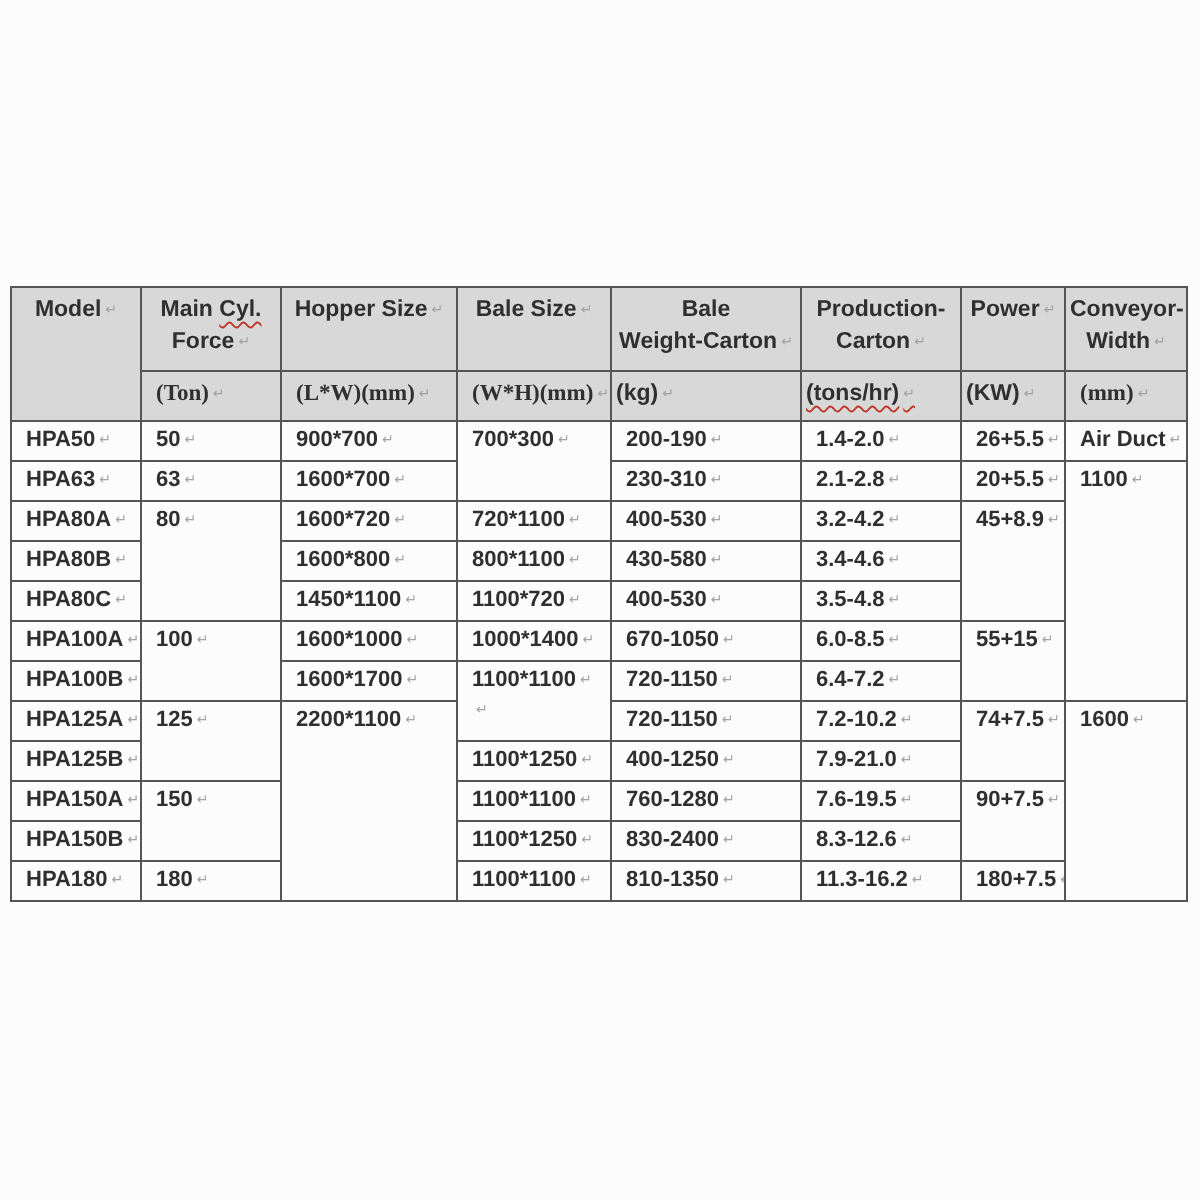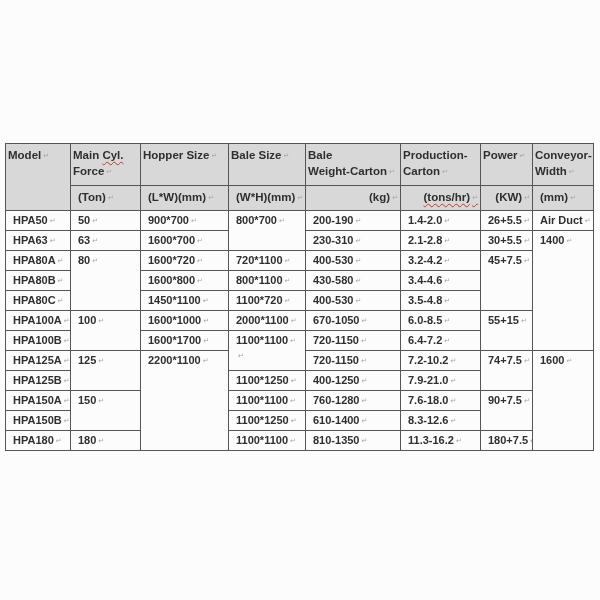--- a/index.html
+++ b/index.html
@@ -26,27 +26,27 @@
     border: 1px solid #555555;
     vertical-align: top;
     overflow: hidden;
     white-space: nowrap;
   }
   thead th {
     background: #d8d8d8;
     font-weight: 700;
     font-size: 11.5px;
     line-height: 16px;
-    text-align: left;
+    text-align: center;
     padding: 3px 2px 0 2px;
   }
   thead tr.titles th { height: 42px; }
   thead tr.units th  { height: 25px; padding-top: 3px; }
-  thead th.u-left   { text-align: left; padding-left: 7px; }
-  thead th.u-center { text-align: right; }
+  thead th.u-left   { text-align: left; padding-left: 7px; font-family: Liberation Serif, serif; }
+  thead th.u-center { text-align: left; }
   tbody td {
     height: 20px;
     padding: 2px 2px 0 7px;
     font-weight: 600;
     line-height: 15px;
     background: transparent;
   }
   
   .txt::after {
     content: "\21B5";
@@ -112,63 +112,63 @@
         <th class="u-center"><span class="txt sq">(tons/hr)</span></th>
         <th class="u-center"><span class="txt">(KW)</span></th>
         <th class="u-left"><span class="txt">(mm)</span></th>
       </tr>
     </thead>
     <tbody>
         <tr>
           <td><span class="txt">HPA50</span></td>
           <td><span class="txt">50</span></td>
           <td><span class="txt">900*700</span></td>
-          <td rowspan="2"><span class="txt">800*700</span></td>
+          <td rowspan="2"><span class="txt">700*300</span></td>
           <td><span class="txt">200-190</span></td>
           <td><span class="txt">1.4-2.0</span></td>
           <td><span class="txt">26+5.5</span></td>
           <td><span class="txt">Air Duct</span></td>
         </tr>
         <tr>
           <td><span class="txt">HPA63</span></td>
           <td><span class="txt">63</span></td>
           <td><span class="txt">1600*700</span></td>
           <td><span class="txt">230-310</span></td>
           <td><span class="txt">2.1-2.8</span></td>
-          <td><span class="txt">30+5.5</span></td>
-          <td rowspan="6"><span class="txt">1400</span></td>
+          <td><span class="txt">20+5.5</span></td>
+          <td rowspan="6"><span class="txt">1100</span></td>
         </tr>
         <tr>
           <td><span class="txt">HPA80A</span></td>
           <td rowspan="3"><span class="txt">80</span></td>
           <td><span class="txt">1600*720</span></td>
           <td><span class="txt">720*1100</span></td>
           <td><span class="txt">400-530</span></td>
           <td><span class="txt">3.2-4.2</span></td>
-          <td rowspan="3"><span class="txt">45+7.5</span></td>
+          <td rowspan="3"><span class="txt">45+8.9</span></td>
         </tr>
         <tr>
           <td><span class="txt">HPA80B</span></td>
           <td><span class="txt">1600*800</span></td>
           <td><span class="txt">800*1100</span></td>
           <td><span class="txt">430-580</span></td>
           <td><span class="txt">3.4-4.6</span></td>
         </tr>
         <tr>
           <td><span class="txt">HPA80C</span></td>
           <td><span class="txt">1450*1100</span></td>
           <td><span class="txt">1100*720</span></td>
           <td><span class="txt">400-530</span></td>
           <td><span class="txt">3.5-4.8</span></td>
         </tr>
         <tr>
           <td><span class="txt">HPA100A</span></td>
           <td rowspan="2"><span class="txt">100</span></td>
           <td><span class="txt">1600*1000</span></td>
-          <td><span class="txt">2000*1100</span></td>
+          <td><span class="txt">1000*1400</span></td>
           <td><span class="txt">670-1050</span></td>
           <td><span class="txt">6.0-8.5</span></td>
           <td rowspan="2"><span class="txt">55+15</span></td>
         </tr>
         <tr>
           <td><span class="txt">HPA100B</span></td>
           <td><span class="txt">1600*1700</span></td>
           <td rowspan="2"><span class="txt">1100*1100</span><div class="txt extra"></div></td>
           <td><span class="txt">720-1150</span></td>
           <td><span class="txt">6.4-7.2</span></td>
@@ -186,27 +186,27 @@
           <td><span class="txt">HPA125B</span></td>
           <td><span class="txt">1100*1250</span></td>
           <td><span class="txt">400-1250</span></td>
           <td><span class="txt">7.9-21.0</span></td>
         </tr>
         <tr>
           <td><span class="txt">HPA150A</span></td>
           <td rowspan="2"><span class="txt">150</span></td>
           <td><span class="txt">1100*1100</span></td>
           <td><span class="txt">760-1280</span></td>
-          <td><span class="txt">7.6-18.0</span></td>
+          <td><span class="txt">7.6-19.5</span></td>
           <td rowspan="2"><span class="txt">90+7.5</span></td>
         </tr>
         <tr>
           <td><span class="txt">HPA150B</span></td>
           <td><span class="txt">1100*1250</span></td>
-          <td><span class="txt">610-1400</span></td>
+          <td><span class="txt">830-2400</span></td>
           <td><span class="txt">8.3-12.6</span></td>
         </tr>
         <tr>
           <td><span class="txt">HPA180</span></td>
           <td><span class="txt">180</span></td>
           <td><span class="txt">1100*1100</span></td>
           <td><span class="txt">810-1350</span></td>
           <td><span class="txt">11.3-16.2</span></td>
           <td><span class="txt">180+7.5</span></td>
         </tr>

